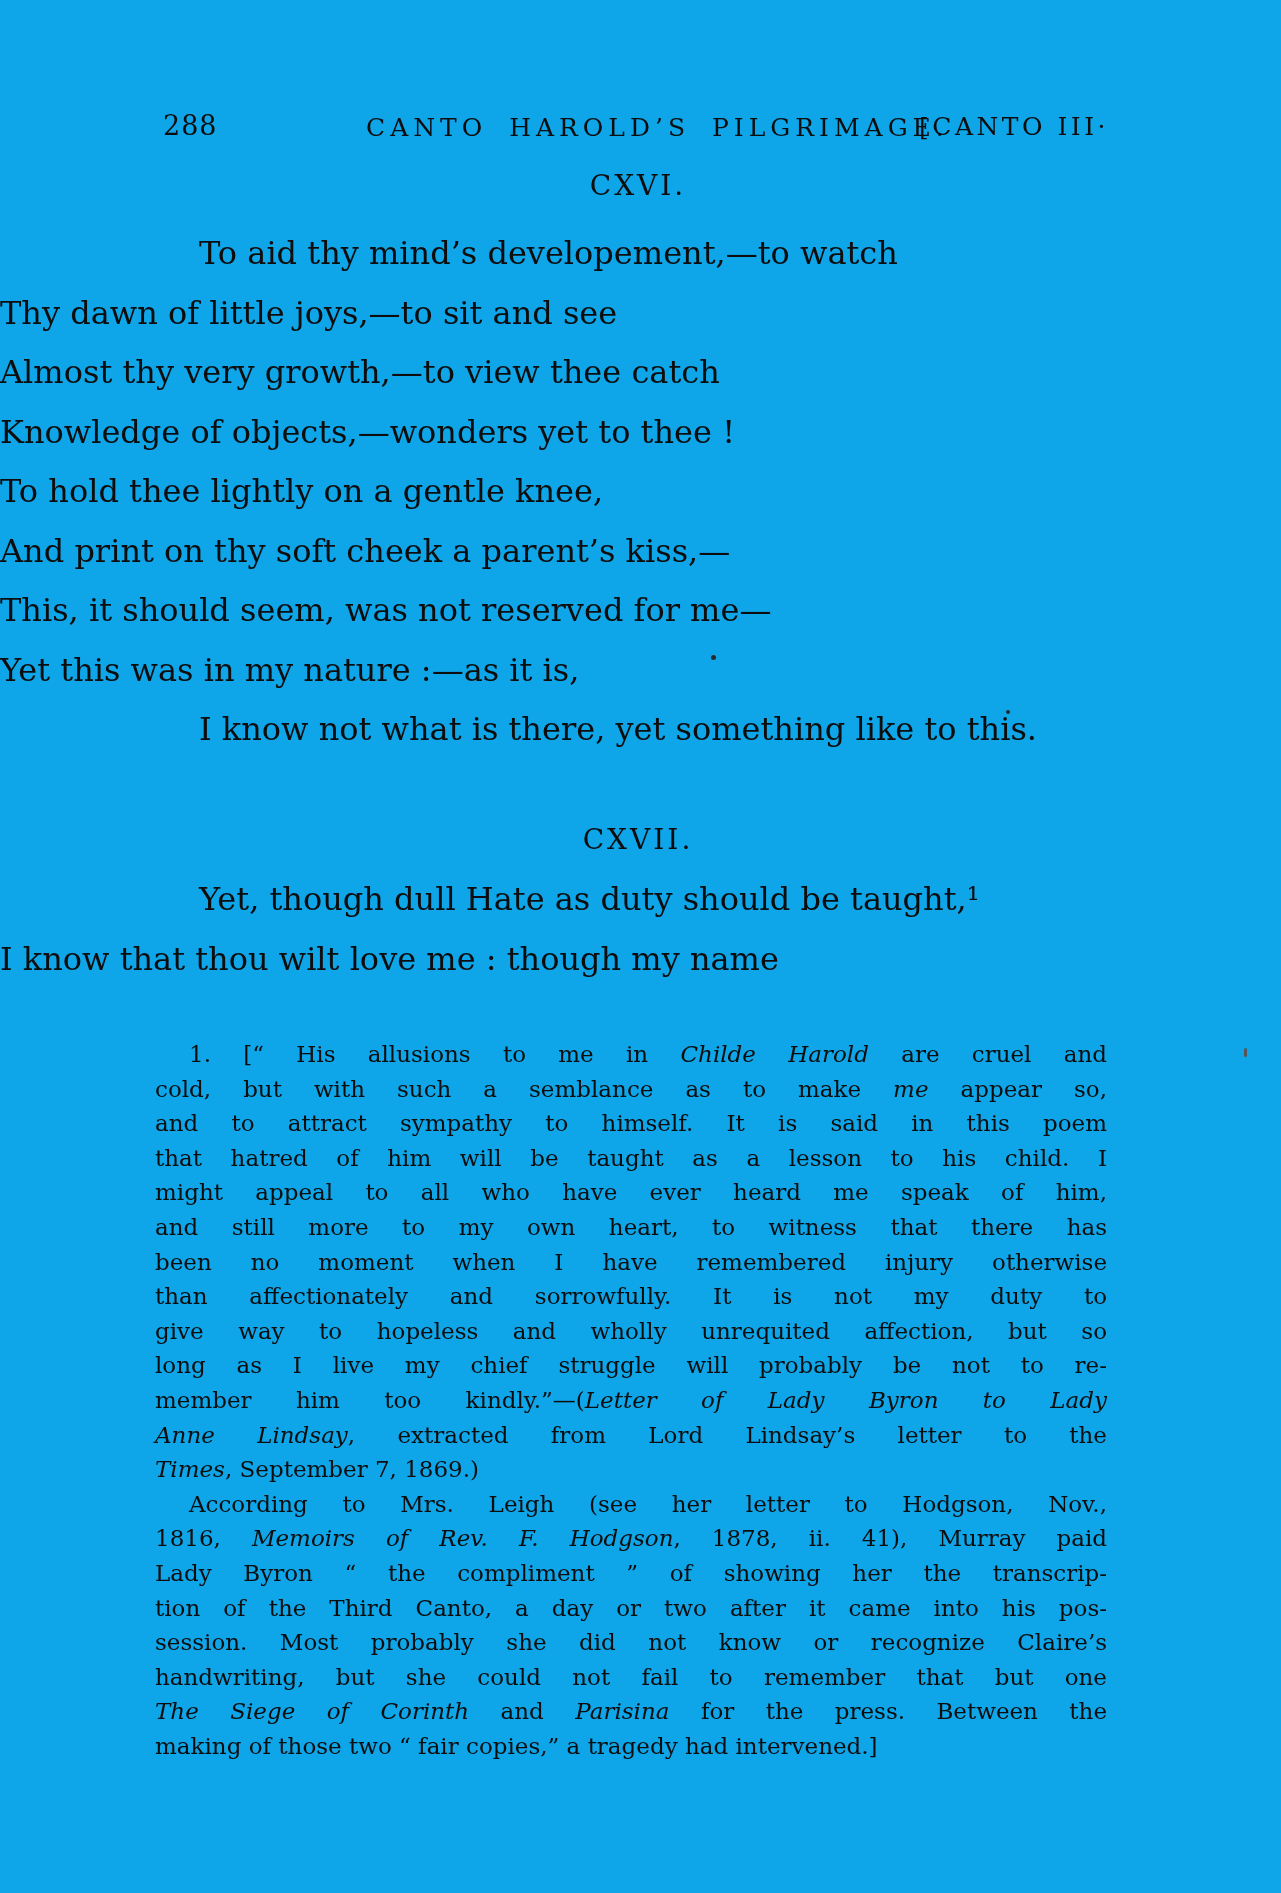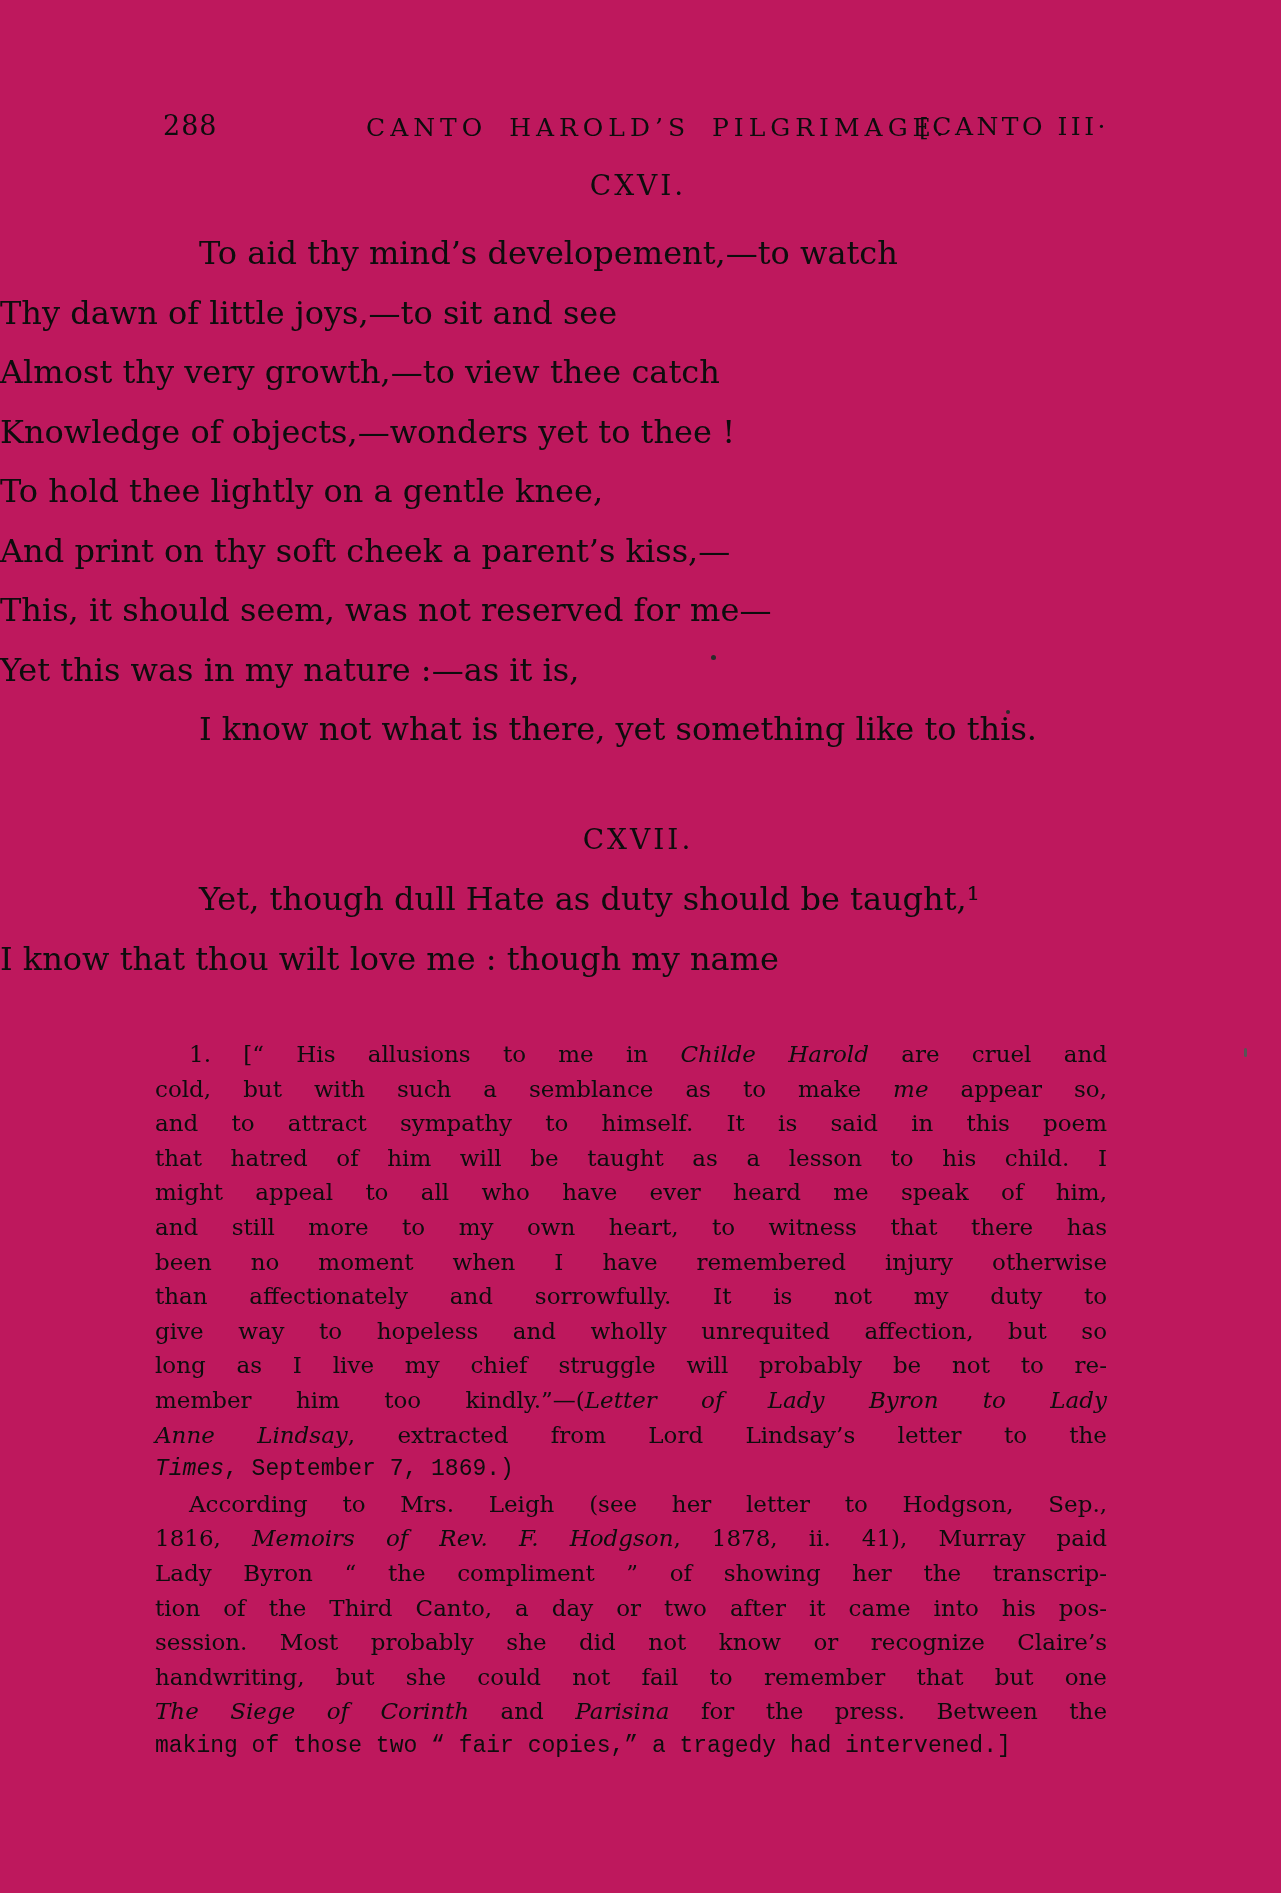--- a/index.html
+++ b/index.html
@@ -1,17 +1,17 @@
 <!DOCTYPE html>
 <html><head>
 <meta charset="utf-8">
 <style>
   html,body { margin:0; padding:0; background:#ffffff; }
   .page {
-    position:relative; width:1281px; height:1893px; background:#be185d;
+    position:relative; width:1281px; height:1893px; background:#0ea5e9;
     font-family:"DejaVu Serif", serif; color:#0d0d0d; overflow:hidden;
   }
   
   .hdr { position:absolute; white-space:nowrap; }
   #page-number   { left:163px; top:110px; font-size:27px; letter-spacing:1px; }
   #running-title { left:366px; top:113px; font-size:25px; letter-spacing:5px; word-spacing:9px; }
   #canto-label   { left:919px; top:112px; font-size:25px; letter-spacing:3.5px; }
   
   .stanza-heading {
     position:absolute; left:128px; width:1020px; text-align:center;
@@ -27,21 +27,21 @@
   .poem-line.ind0 { padding-left:199px; }
   .poem-line.ind1 { }
   
   #footnote {
     position:absolute; left:155px; top:1037px; width:952px;
     font-size:23px; line-height:34.6px;
   }
   .fn-line { text-align:justify; text-align-last:justify; }
   .fn-line i { font-style:italic; }
   .fn-first { text-indent:34px; }
-  .fn-end { text-align-last:left;font-family:Liberation Mono, monospace; }
+  .fn-end { text-align-last:left; }
   
   .speck { position:absolute; background:#2a2a2a; border-radius:50%; }
   #speck-1 { left:711px; top:655px;  width:5px; height:5px; }
   #speck-2 { left:1006px; top:710px; width:4px; height:4px; }
   #speck-3 { left:1244px; top:1048px; width:3px; height:9px; border-radius:2px; background:#555; }
 </style>
 </head>
 <body>
 
 <div class="page">
@@ -78,21 +78,21 @@
       <div class="fn-line"><span>that hatred of him will be taught as a lesson to his child. I</span></div>
       <div class="fn-line"><span>might appeal to all who have ever heard me speak of him,</span></div>
       <div class="fn-line"><span>and still more to my own heart, to witness that there has</span></div>
       <div class="fn-line"><span>been no moment when I have remembered injury otherwise</span></div>
       <div class="fn-line"><span>than affectionately and sorrowfully. It is not my duty to</span></div>
       <div class="fn-line"><span>give way to hopeless and wholly unrequited affection, but so</span></div>
       <div class="fn-line"><span>long as I live my chief struggle will probably be not to re-</span></div>
       <div class="fn-line"><span>member him too kindly.”—(</span><i>Letter of Lady Byron to Lady</i></div>
       <div class="fn-line"><i>Anne Lindsay</i><span>, extracted from Lord Lindsay’s letter to the</span></div>
       <div class="fn-line fn-end"><i>Times</i><span>, September 7, 1869.)</span></div>
-      <div class="fn-line fn-first"><span>According to Mrs. Leigh (see her letter to Hodgson, Sep.,</span></div>
+      <div class="fn-line fn-first"><span>According to Mrs. Leigh (see her letter to Hodgson, Nov.,</span></div>
       <div class="fn-line"><span>1816, </span><i>Memoirs of Rev. F. Hodgson</i><span>, 1878, ii. 41), Murray paid</span></div>
       <div class="fn-line"><span>Lady Byron “ the compliment ” of showing her the transcrip-</span></div>
       <div class="fn-line"><span>tion of the Third Canto, a day or two after it came into his pos-</span></div>
       <div class="fn-line"><span>session. Most probably she did not know or recognize Claire’s</span></div>
       <div class="fn-line"><span>handwriting, but she could not fail to remember that but one</span></div>
       <div class="fn-line"><i>The Siege of Corinth</i><span> and </span><i>Parisina</i><span> for the press. Between the</span></div>
       <div class="fn-line fn-end"><span>making of those two “ fair copies,” a tragedy had intervened.]</span></div>
     </div>
 
   <div class="speck" id="speck-1"></div>

